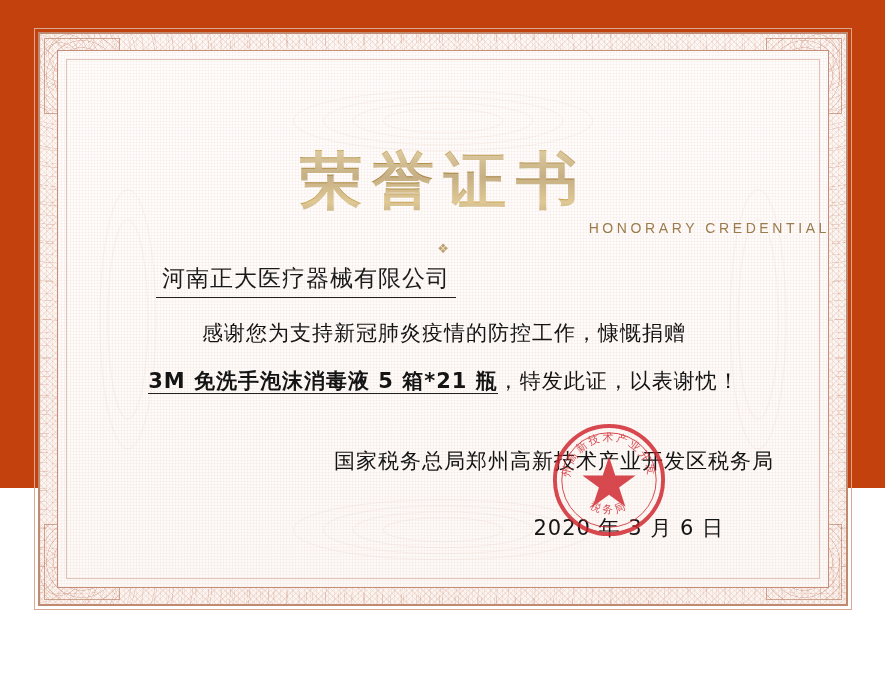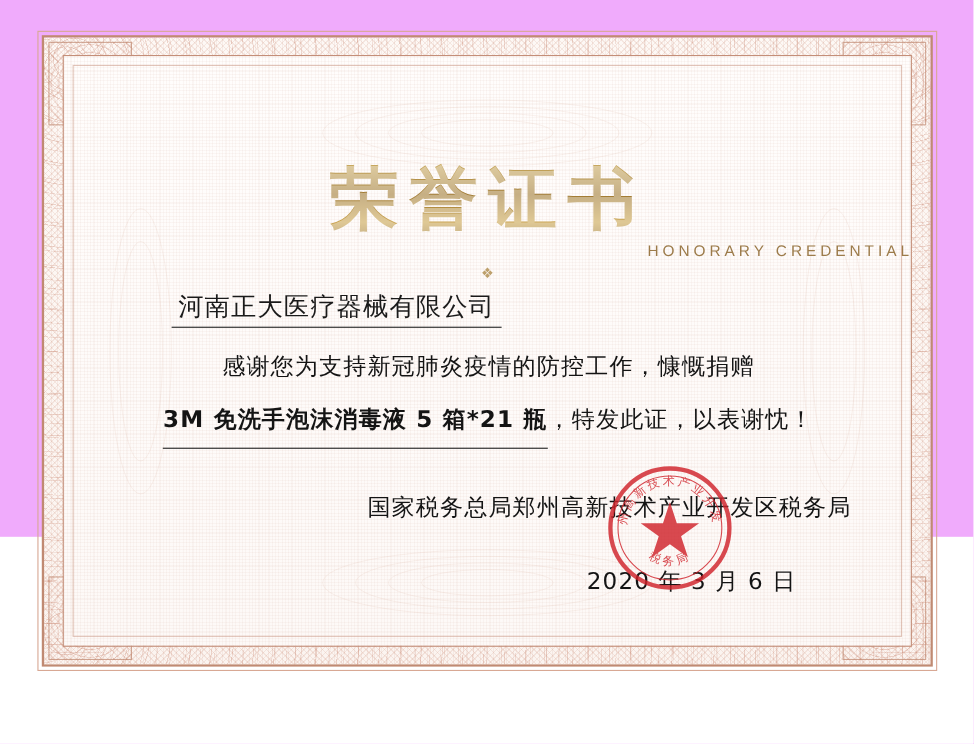--- a/index.html
+++ b/index.html
@@ -12,21 +12,21 @@
     width: 885px;
     height: 676px;
     font-family: "Liberation Serif", serif;
     overflow: hidden;
   }
 
   #certificate-page {
     position: relative;
     width: 885px;
     height: 488px;
-    background: #f0abfc;
+    background: #c2410c;
   }
 
   
   .cert-frame {
     position: absolute;
     left: 38px;
     top: 32px;
     width: 810px;
     height: 574px;
     box-sizing: border-box;
@@ -185,21 +185,21 @@
     text-align: center;
     font-family: "DejaVu Sans", "Liberation Sans", sans-serif;
     font-size: 21px;
     color: #141414;
     letter-spacing: 1px;
     white-space: nowrap;
   }
   .body-line-2 .donation {
     font-weight: bold;
     border-bottom: 1.5px solid #222;
-    padding-bottom: 14px;
+    padding-bottom: 0;
   }
 
   .issuer {
     position: absolute;
     right: 56px;
     top: 396px;
     font-family: Liberation Serif, serif;
     font-size: 21px;
     color: #141414;
     letter-spacing: 1px;

